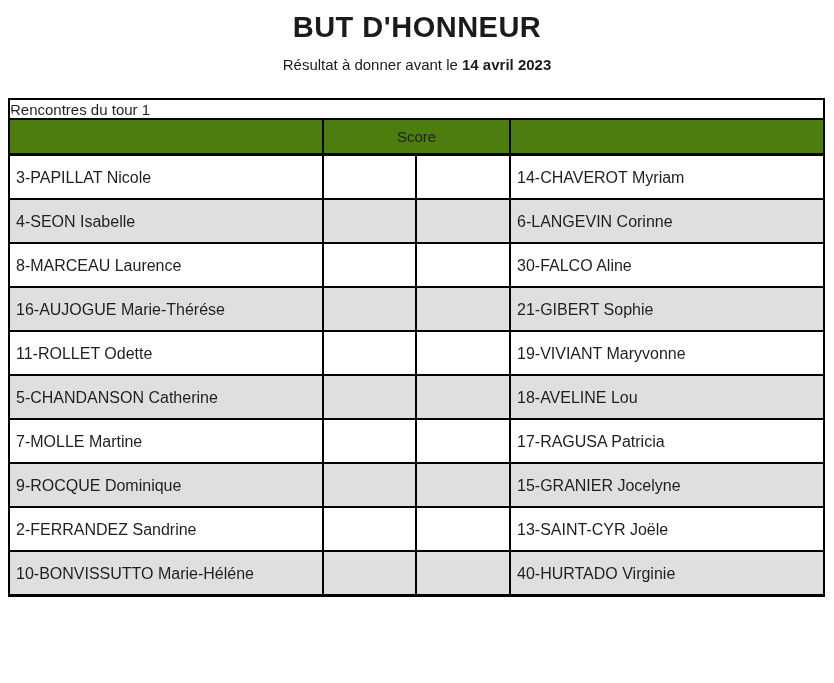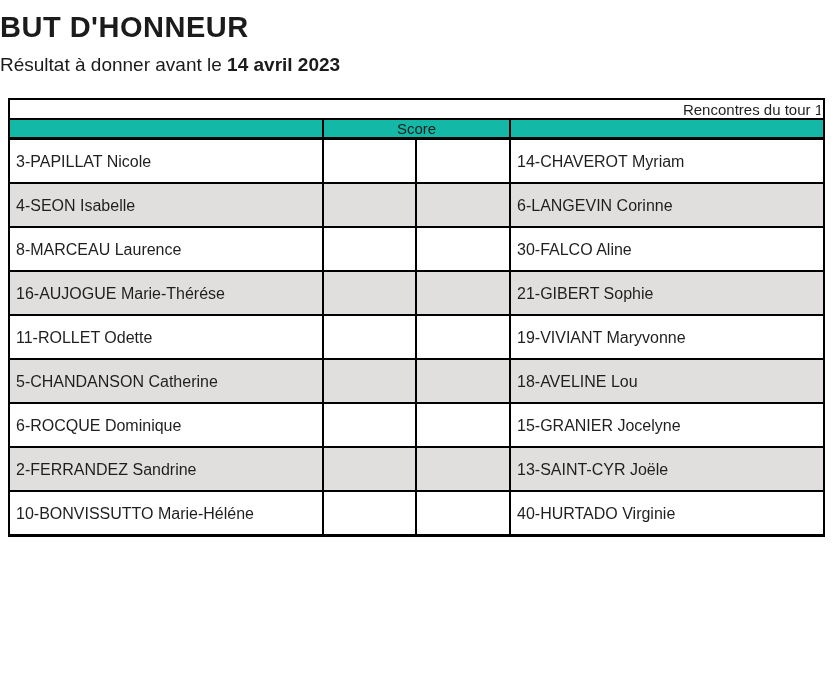--- a/index.html
+++ b/index.html
@@ -11,39 +11,40 @@
     overflow: hidden;
     font-family: "Liberation Sans", "DejaVu Sans", sans-serif;
     color: #1f1f1f;
   }
   .page {
     width: 834px;
     height: 683px;
     position: relative;
   }
   .doc-header {
+    text-align: center;
     padding-top: 4px;
   }
   .title-line {
     font-size: 29px;
     font-weight: bold;
     line-height: 46px;
     color: #1b1b1b;
     letter-spacing: 0.5px;
   }
   .caret {
     display: inline-block;
     width: 2px;
     height: 38px;
     background: #000000;
     margin-left: 3px;
     vertical-align: -9px;
   }
   .subtitle {
-    font-size: 19px;
+    font-size: 15px;
     line-height: 30px;
     color: #1b1b1b;
   }
   .subtitle .bold {
     font-weight: bold;
   }
   table.results {
     border-collapse: collapse;
     table-layout: fixed;
     width: 815px;
@@ -52,34 +53,34 @@
     border-bottom-width: 3px;
   }
   table.results td {
     border: 2px solid #000000;
     overflow: hidden;
     white-space: nowrap;
   }
   tr.header-title-row td {
     height: 18px;
     font-size: 15px;
-    text-align: right;
+    text-align: left;
     vertical-align: middle;
     background: #ffffff;
     padding: 0;
     border-radius: 9px;
   }
   tr.header-score-row td {
     height: 17px;
     font-size: 15px;
     text-align: center;
     vertical-align: middle;
-    background: #14b8a6;
+    background: #4d7c0f;
     border-bottom-width: 3px;
-    padding: 0;
+    padding: 8px;
   }
   tbody.rows td {
     height: 40px;
     vertical-align: middle;
   }
   tbody.rows tr:nth-child(even) td {
     background: #e1dfde;
   }
   .name-cell {
     font-size: 16px;
@@ -147,21 +148,27 @@
         <td class="score-cell"></td>
         <td class="name-cell">19-VIVIANT Maryvonne</td>
       </tr>
       <tr>
         <td class="name-cell">5-CHANDANSON Catherine</td>
         <td class="score-cell"></td>
         <td class="score-cell"></td>
         <td class="name-cell">18-AVELINE Lou</td>
       </tr>
       <tr>
-        <td class="name-cell">6-ROCQUE Dominique</td>
+        <td class="name-cell">7-MOLLE Martine</td>
+        <td class="score-cell"></td>
+        <td class="score-cell"></td>
+        <td class="name-cell">17-RAGUSA Patricia</td>
+      </tr>
+      <tr>
+        <td class="name-cell">9-ROCQUE Dominique</td>
         <td class="score-cell"></td>
         <td class="score-cell"></td>
         <td class="name-cell">15-GRANIER Jocelyne</td>
       </tr>
       <tr>
         <td class="name-cell">2-FERRANDEZ Sandrine</td>
         <td class="score-cell"></td>
         <td class="score-cell"></td>
         <td class="name-cell">13-SAINT-CYR Joële</td>
       </tr>

